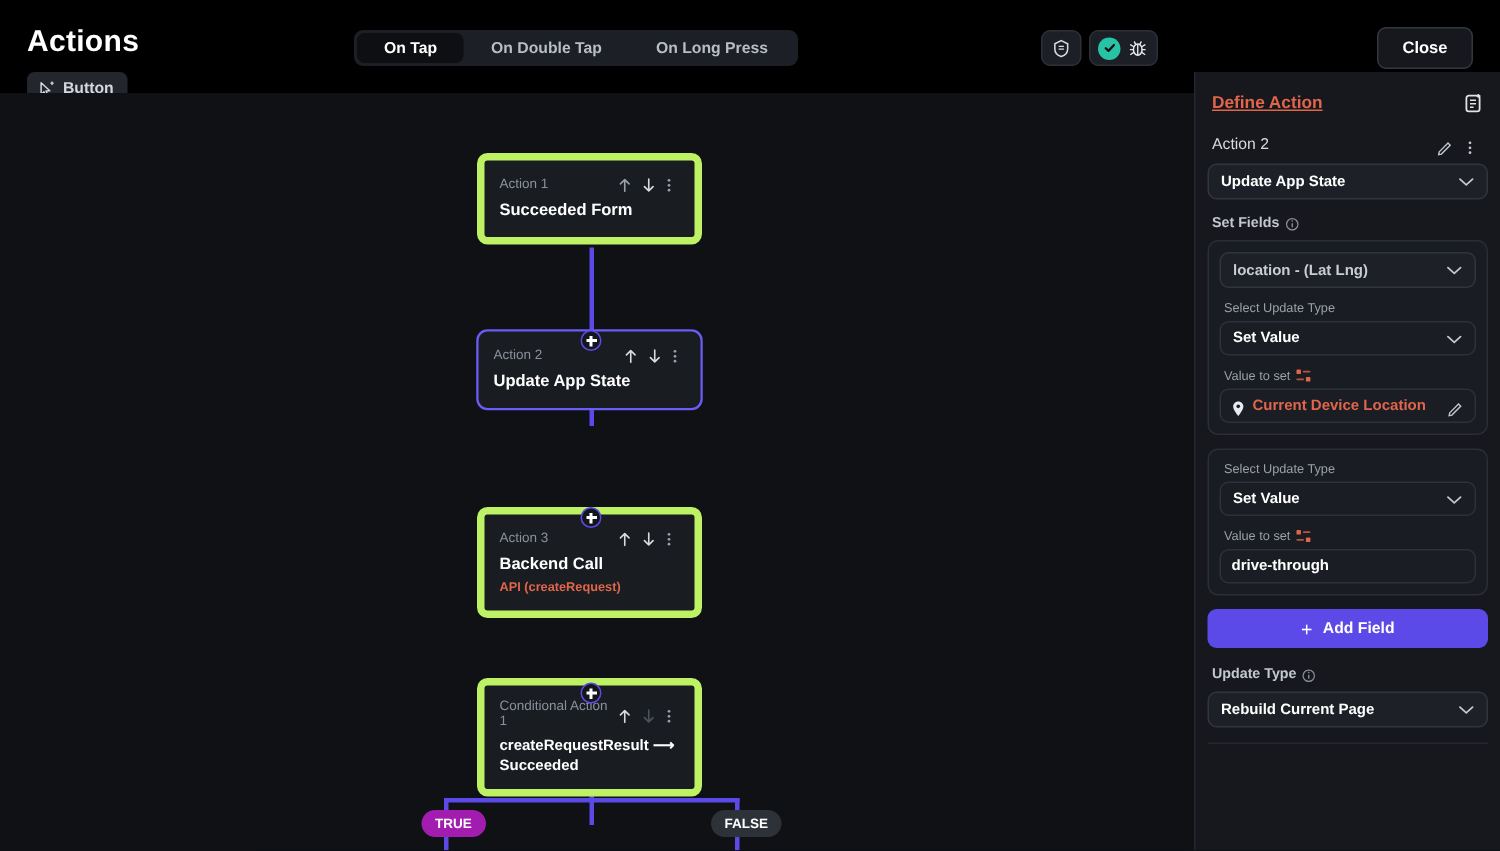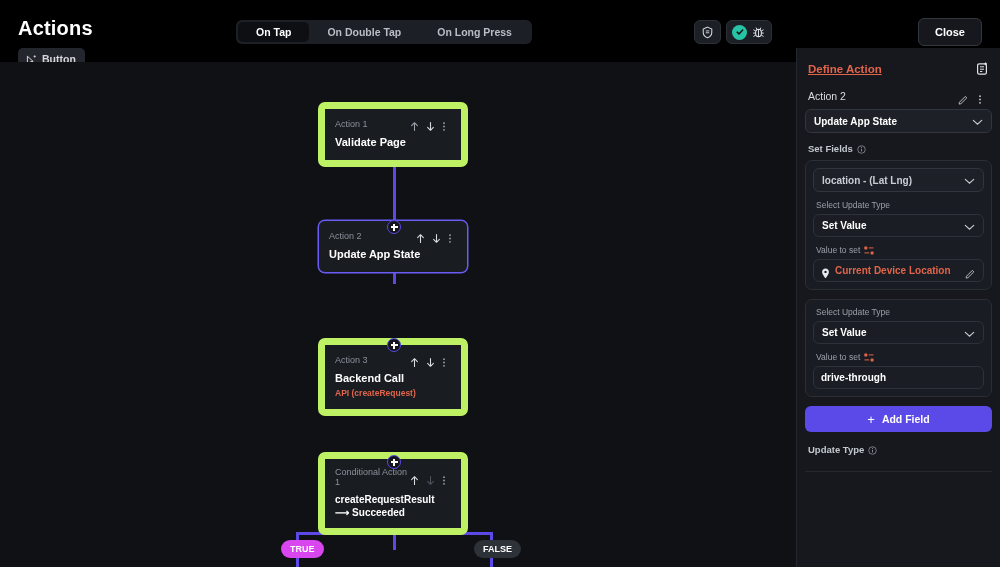--- a/index.html
+++ b/index.html
@@ -77,21 +77,21 @@
     position: absolute; left: 0; top: 62px;
     width: 790px; height: 505px;
     background: #0f1114;
     overflow: hidden;
   }
 
   .node {
     position: absolute;
     width: 150px;
     background: #191c21;
-    border: 7px solid #bef264;
+    border: 5px solid #bef264;
     border-radius: 7px;
     padding: 9px 10px 11px 10px;
   }
   .node.selected { border: 1.5px solid #6b5cf6; box-shadow: 0 0 0 0.5px #6b5cf6; }
   .node.compact { padding: 8px 10px 9px 10px; }
   .node-head {
     display: flex; align-items: center; justify-content: space-between;
     margin-bottom: 6px;
   }
   .node-kicker { font-size: 9px; color: #8b919b; }
@@ -116,21 +116,21 @@
     content: ""; position: absolute; background: #ffffff;
   }
   .plus::before { width: 7px; height: 1.5px; }
   .plus::after  { width: 1.5px; height: 7px; }
 
   .branch-badge {
     position: absolute; height: 18px; padding: 0 9px;
     border-radius: 9px; display: flex; align-items: center; justify-content: center;
     font-size: 9px; font-weight: bold; color: #ffffff; z-index: 4; cursor: pointer;
   }
-  .badge-true  { background: #d946ef; }
+  .badge-true  { background: #a21caf; }
   .badge-false { background: #2d3138; }
 
   
   .panel {
     position: absolute; right: 0; top: 48px;
     width: 204px; height: 519px;
     background: #16181d;
     border-left: 1px solid #24272e;
     padding: 14px 8px 0 8px;
   }
@@ -274,21 +274,21 @@
           </span>
           <span class="ic">
             <svg viewBox="0 0 4 12" width="4" height="11">
                 <circle cx="2" cy="2.4" r="1" fill="#9aa0aa"></circle>
                 <circle cx="2" cy="6" r="1" fill="#9aa0aa"></circle>
                 <circle cx="2" cy="9.6" r="1" fill="#9aa0aa"></circle>
               </svg>
           </span>
         </span>
       </div>
-      <div class="node-title">Validate Page</div>
+      <div class="node-title">Succeeded Form</div>
     </div>
     <div class="plus" style="left:387px; top:158px;"></div>
 
     <div class="node selected" style="left:318px; top:158px;">
       <div class="node-head">
         <span class="node-kicker">Action 2</span>
         <span class="node-ctrls">
           <span class="ic">
             <svg viewBox="0 0 10 12" width="9" height="11">
                 <path d="M5 10.5 V2 M1.8 5 L5 1.8 L8.2 5" fill="none" stroke="#d8dbe0" stroke-width="1.2" stroke-linecap="round" stroke-linejoin="round"></path>
@@ -501,16 +501,24 @@
       <div class="sec-label">
         <span>Update Type</span>
         <span class="info-ico">
           <svg viewBox="0 0 10 10" width="9" height="9">
               <circle cx="5" cy="5" r="4.2" fill="none" stroke="#8b919b" stroke-width="0.9"></circle>
               <path d="M5 4.2 v3" stroke="#8b919b" stroke-width="1"></path>
               <circle cx="5" cy="2.6" r="0.6" fill="#8b919b"></circle>
             </svg>
         </span>
       </div>
+      <div class="select" style="margin-bottom:0;">
+        <span class="v">Rebuild Current Page</span>
+        <span>
+          <svg viewBox="0 0 12 8" width="11" height="7">
+              <path d="M1.2 1.6 L6 6 L10.8 1.6" fill="none" stroke="#c3c8d0" stroke-width="1.4" stroke-linecap="round"></path>
+            </svg>
+        </span>
+      </div>
     </div>
 
   </div>
 </div>
 
 </body></html>

